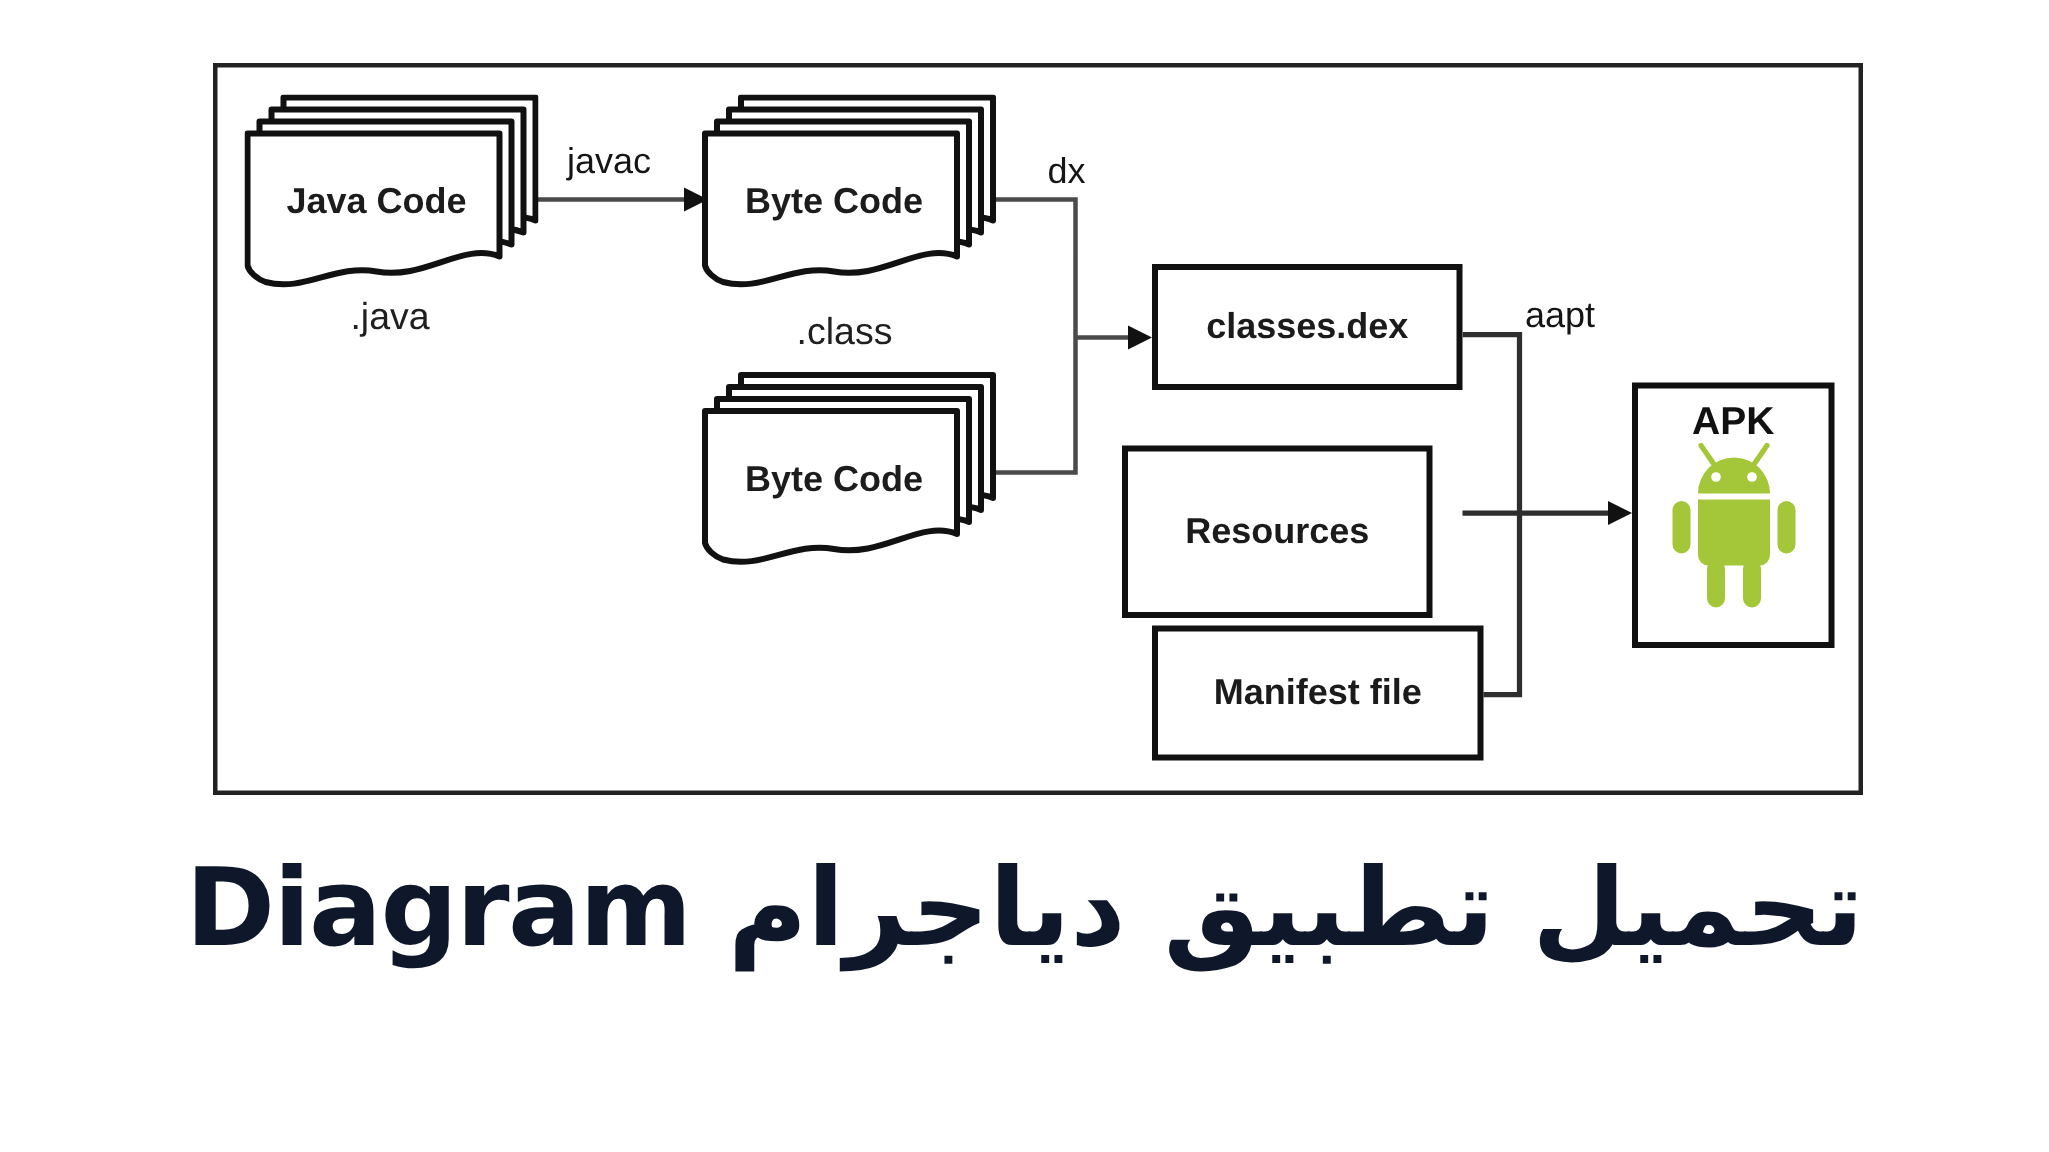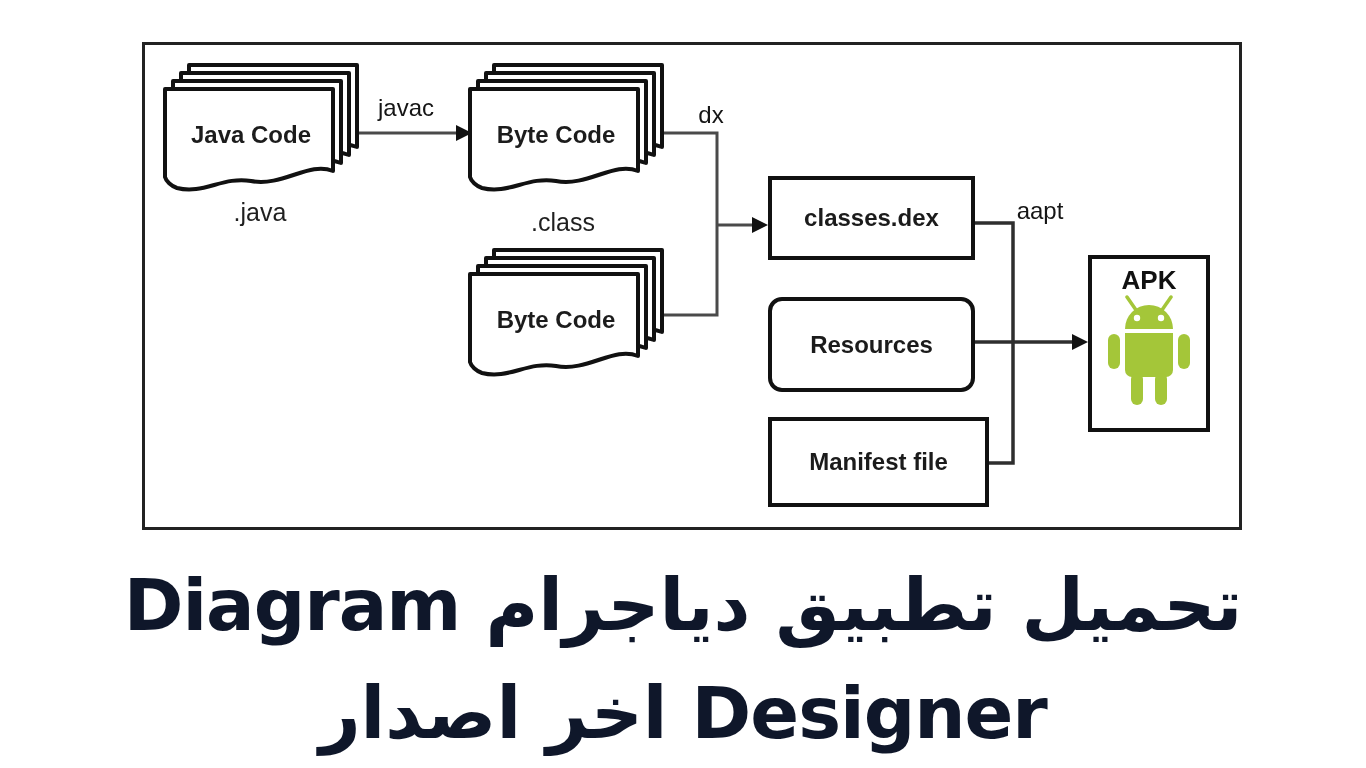--- a/index.html
+++ b/index.html
@@ -25,21 +25,21 @@
                 font-size:25px; color:#1f1f1f; white-space:nowrap; z-index:2; }
   .edge-label { position:absolute; transform:translate(-50%,-50%); font-weight:normal;
                 font-size:24px; color:#151515; white-space:nowrap; z-index:3; }
 
   
   .pbox { position:absolute; border:4px solid #111; background:#fff; z-index:2;
           display:flex; align-items:center; justify-content:center;
           font-weight:bold; font-size:24px; color:#1b1b1b; }
 
   
-  .apk { position:absolute; left:943px; top:210px; width:122px; height:177px;
+  .apk { position:absolute; left:943px; top:210px; width:135px; height:177px;
          border:4px solid #111; background:#fff; z-index:2;
          display:flex; flex-direction:column; align-items:center; padding-top:7px; }
   .apk-title { font-weight:bold; font-size:26px; color:#111; line-height:1.1; }
 
   
   .caption { position:absolute; left:0; top:551px; width:1366px; text-align:center;
              direction:rtl; font-family:"DejaVu Sans",sans-serif; font-weight:bold;
              font-size:72px; line-height:108px; color:#0f172a; letter-spacing:-1px; }
 </style>
 </head>
@@ -105,21 +105,21 @@
         </g>
       </svg>
       <div class="stack-label">Byte Code</div>
     </div>
 
     <div class="edge-label" style="left:261px; top:63px;">javac</div>
     <div class="edge-label" style="left:566px; top:70px;">dx</div>
     <div class="edge-label" style="left:895px; top:166px;">aapt</div>
 
     <div class="pbox" style="left:623px; top:131px; width:207px; height:84px;">classes.dex</div>
-    <div class="pbox" style="left:623px; top:252px; width:207px; height:95px;border-radius:14px;">Resources</div>
+    <div class="pbox" style="left:603px; top:252px; width:207px; height:115px;">Resources</div>
     <div class="pbox" style="left:623px; top:372px; width:221px; height:90px;">Manifest file</div>
 
     <div class="apk">
       <div class="apk-title">APK</div>
       <svg width="100" height="116" viewBox="0 0 100 116">
         <g fill="#A4C639">
           <line x1="37" y1="15" x2="28" y2="2" stroke="#A4C639" stroke-width="3.5" stroke-linecap="round"></line>
           <line x1="63" y1="15" x2="72" y2="2" stroke="#A4C639" stroke-width="3.5" stroke-linecap="round"></line>
           <path d="M26,34 A24,24 0 0 1 74,34 L26,34 Z"></path>
           <path d="M26,38 h48 v37 a7,7 0 0 1 -7,7 h-34 a7,7 0 0 1 -7,-7 z"></path>
@@ -130,16 +130,15 @@
         </g>
         <circle cx="38" cy="23" r="3.2" fill="#fff"></circle>
         <circle cx="62" cy="23" r="3.2" fill="#fff"></circle>
       </svg>
     </div>
 
   </div>
 
   <div class="caption" dir="rtl">
     <div>تحميل تطبيق دياجرام Diagram</div>
-    <div>Designer اخر اصدار</div>
   </div>
 
 </div>
 
 </body></html>

